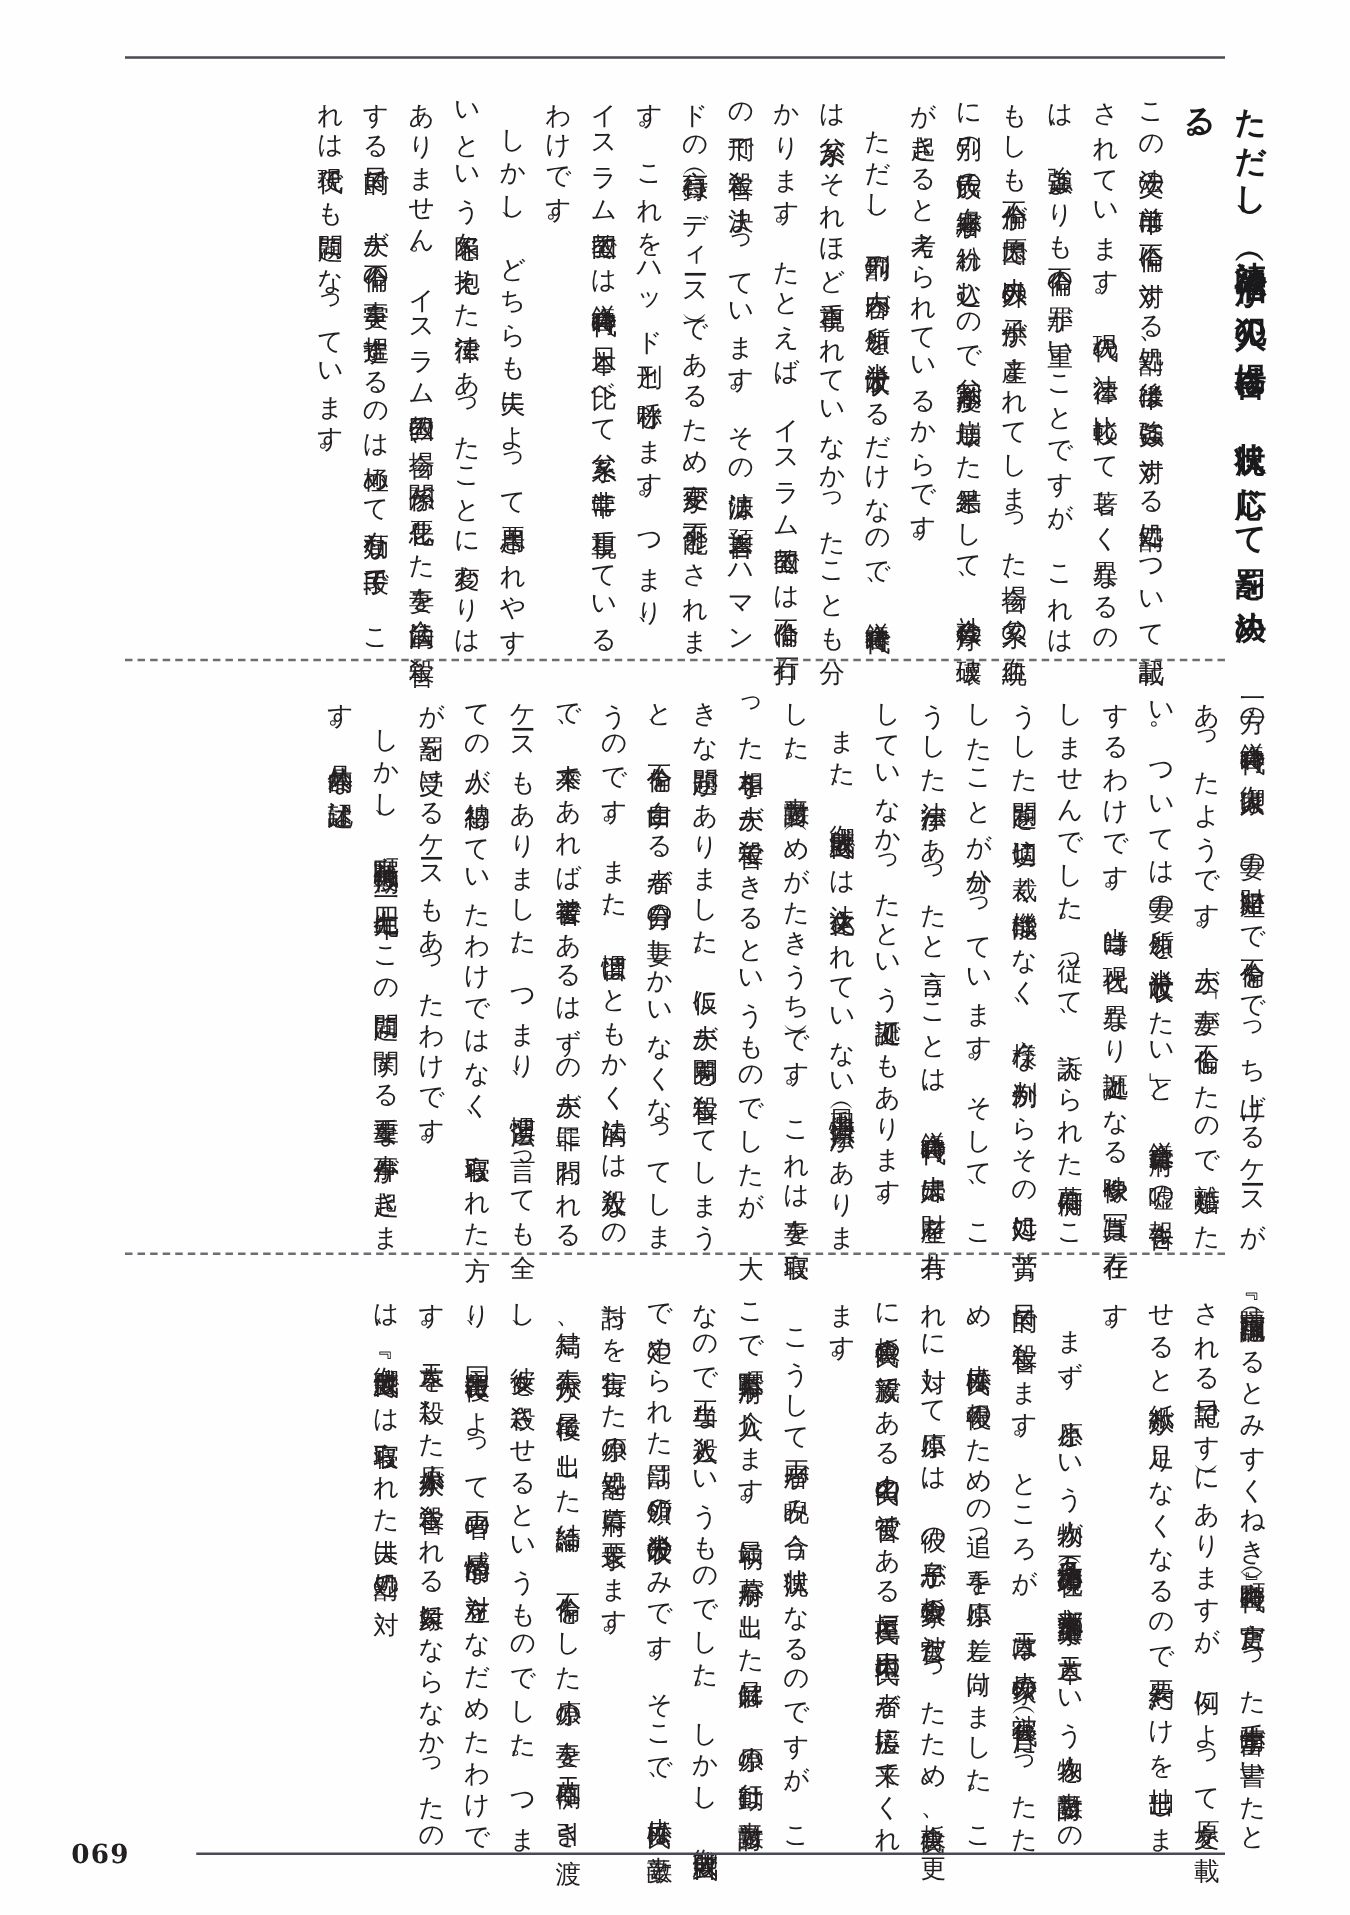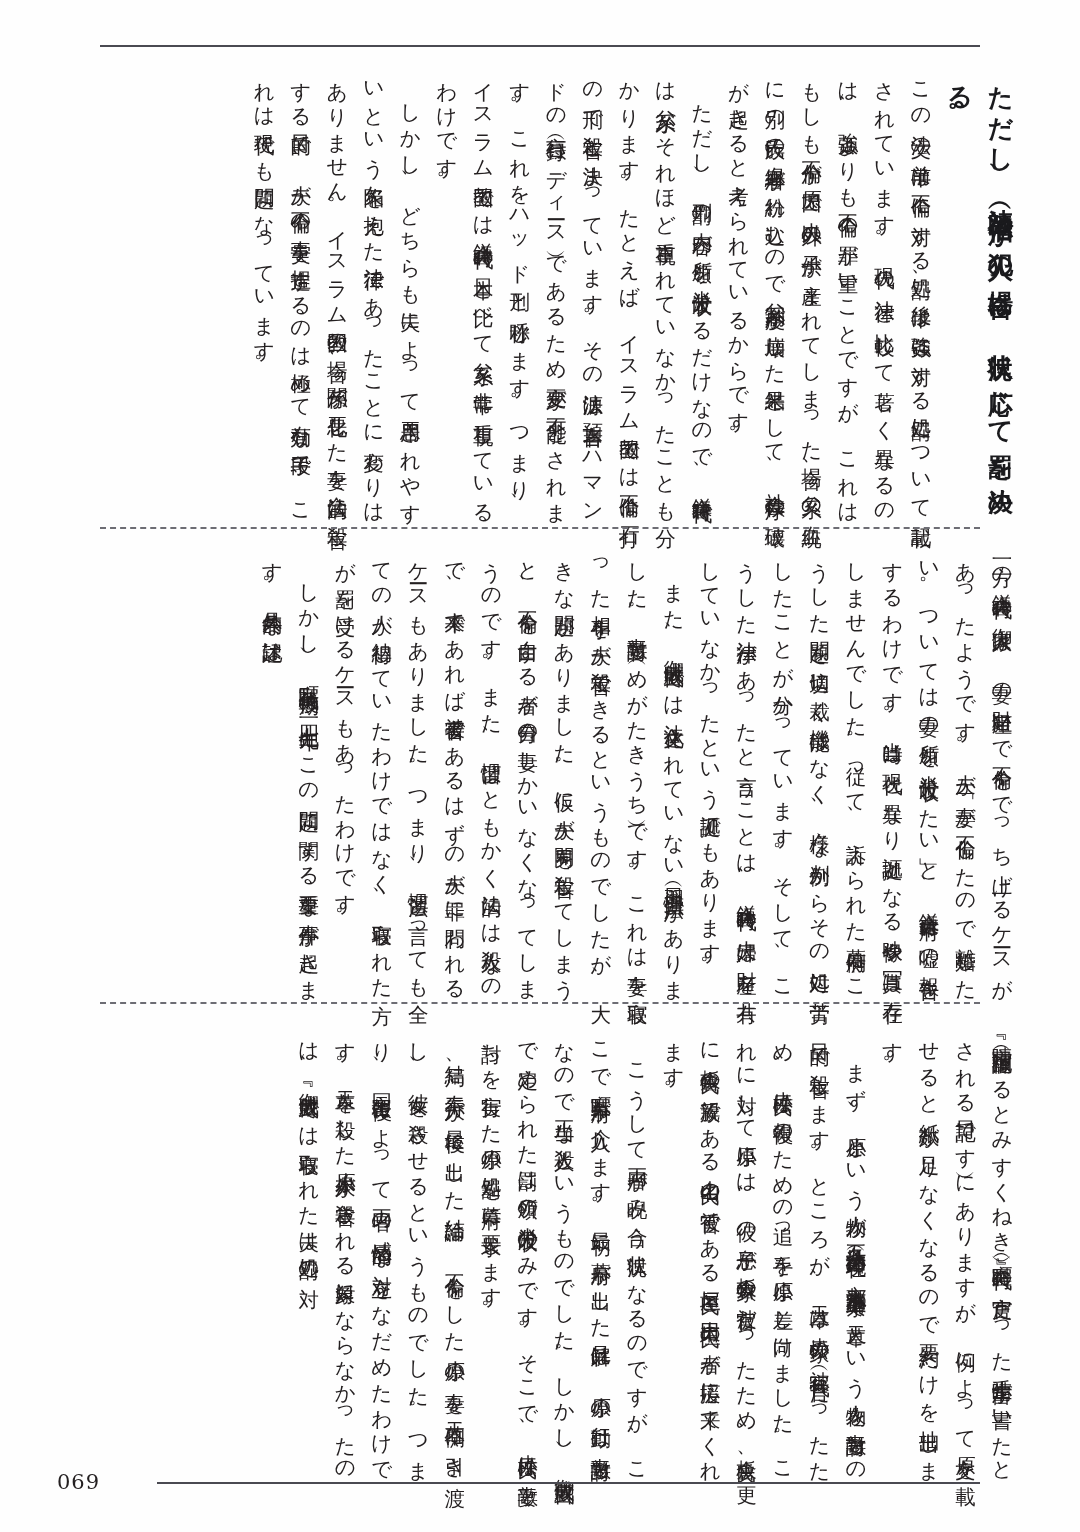--- a/index.html
+++ b/index.html
@@ -51,20 +51,21 @@
 
   
   .folio {
     position: absolute;
     left: 57px;
     top: 1470px;
     font-size: 21px;
     letter-spacing: 1px;
     color: #231f20;
     font-family: "DejaVu Serif", "Liberation Serif", serif;
+    font-weight: bold;
   }
 
   
   .panel {
     position: absolute;
     writing-mode: vertical-rl;
     text-orientation: upright;
     direction: ltr;
     font-family: "DejaVu Serif", "Liberation Serif", serif;
     font-size: 20.5px;

